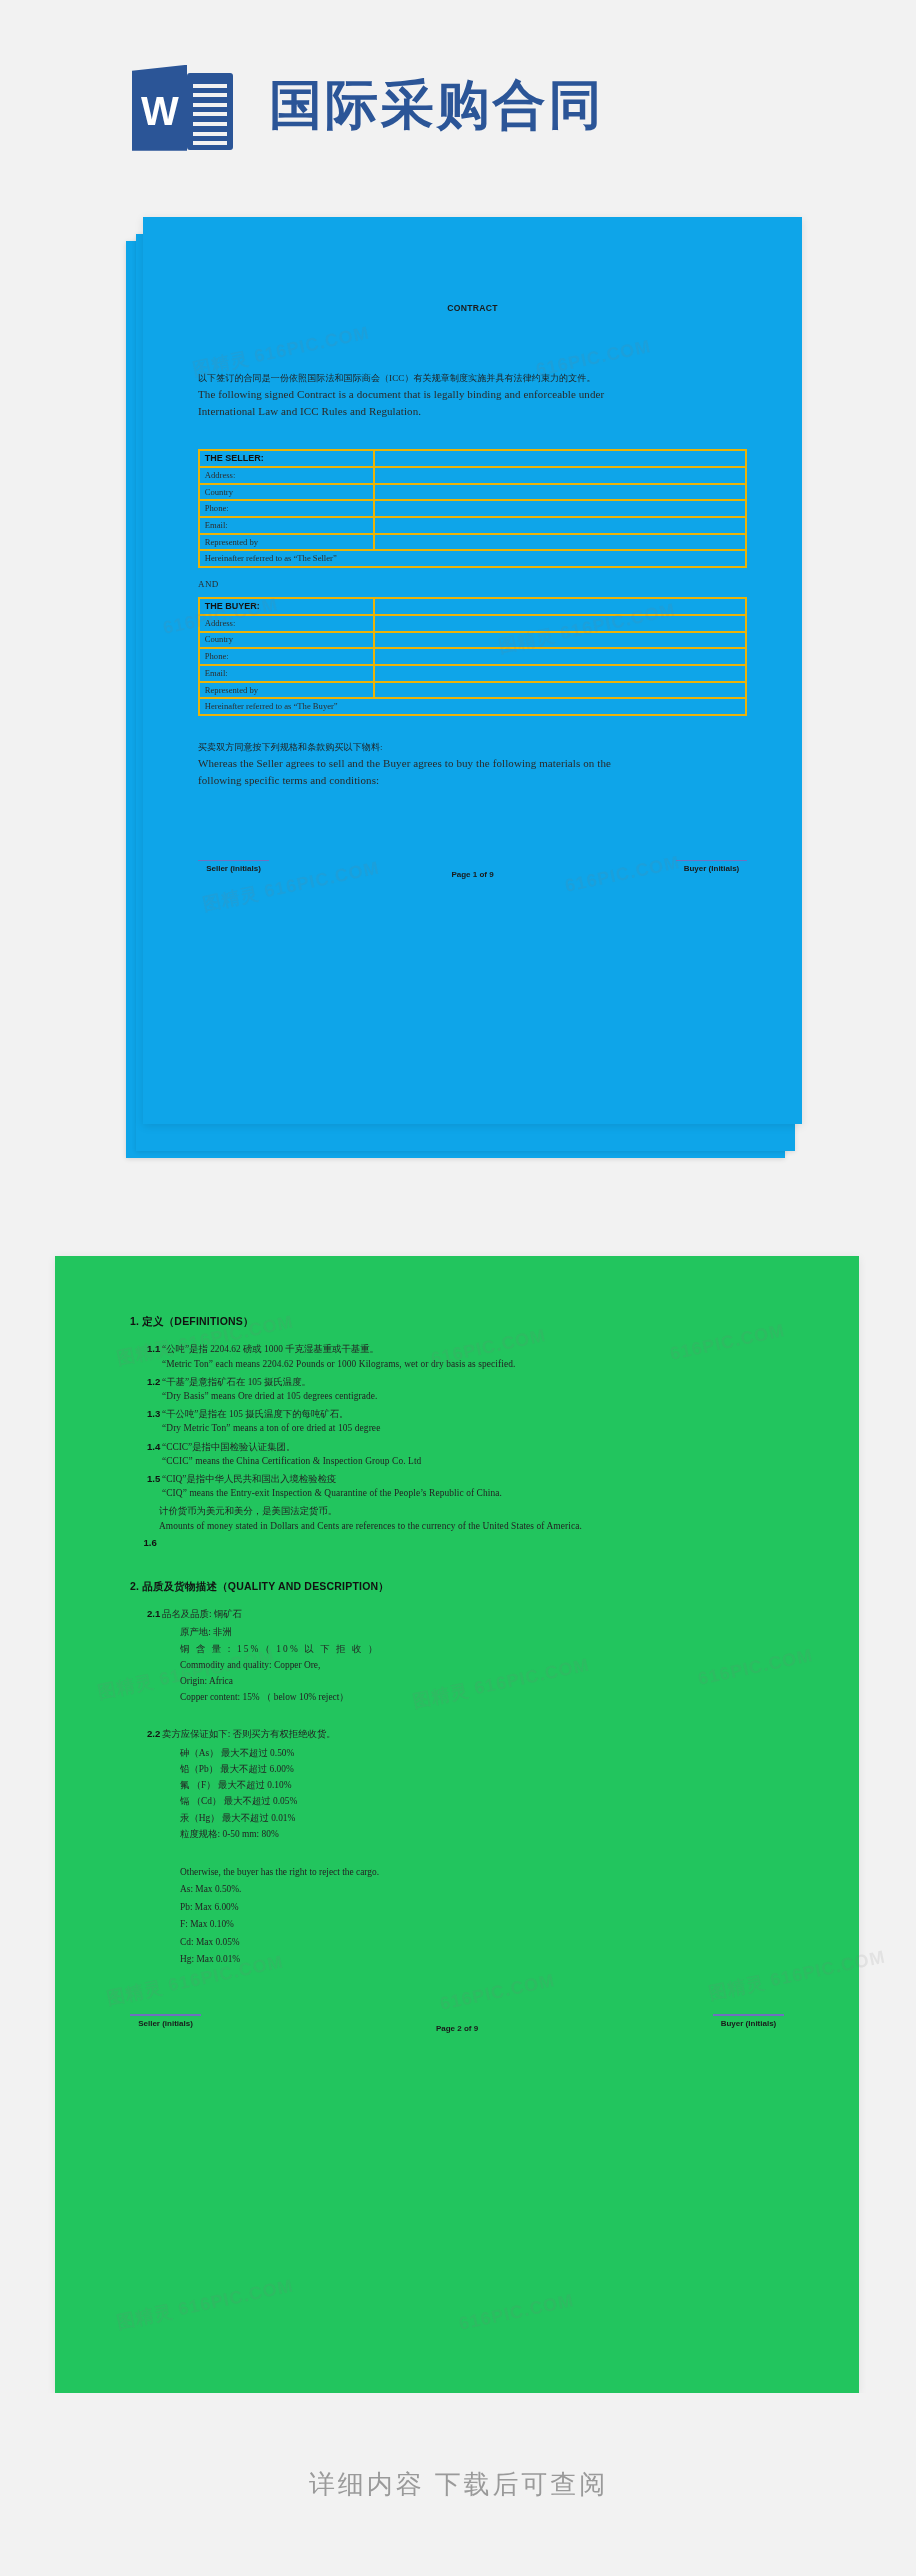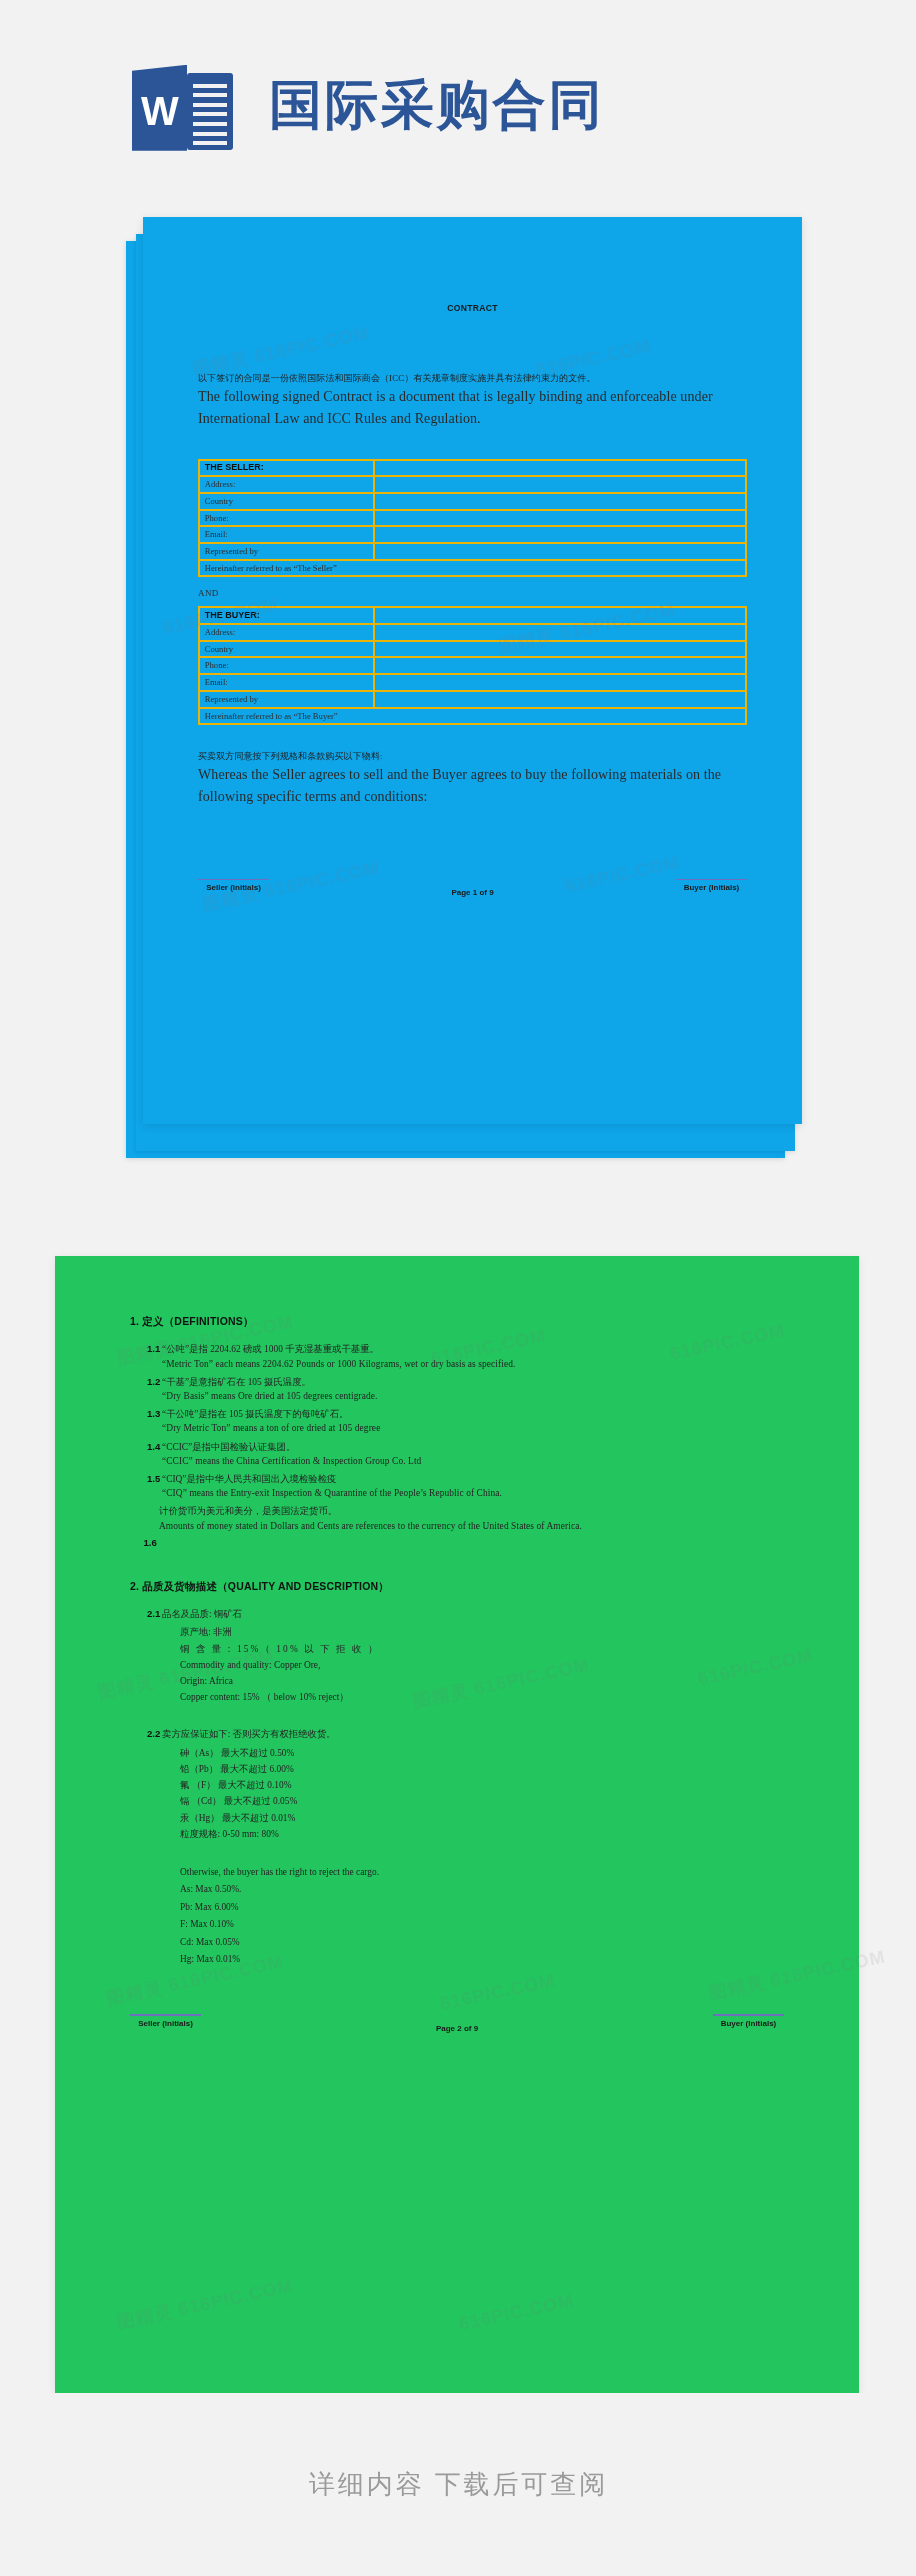--- a/index.html
+++ b/index.html
@@ -130,21 +130,21 @@
     font-size: 8.6px;
     font-weight: bold;
     color: #1a1a1a;
     letter-spacing: 0.3px;
     margin-top: 31px;
   }
   .gap-lg { height: 59px; }
   .gap-md { height: 25px; }
 
   .para {
-    font-size: 14px;
+    font-size: 11px;
     line-height: 1.55;
     color: #2a2a2a;
     letter-spacing: 0.1px;
   }
   .para.cn {
     font-family: "Liberation Serif", "DejaVu Serif", serif;
     font-size: 9px;
     color: #1f1f1f;
   }
 

